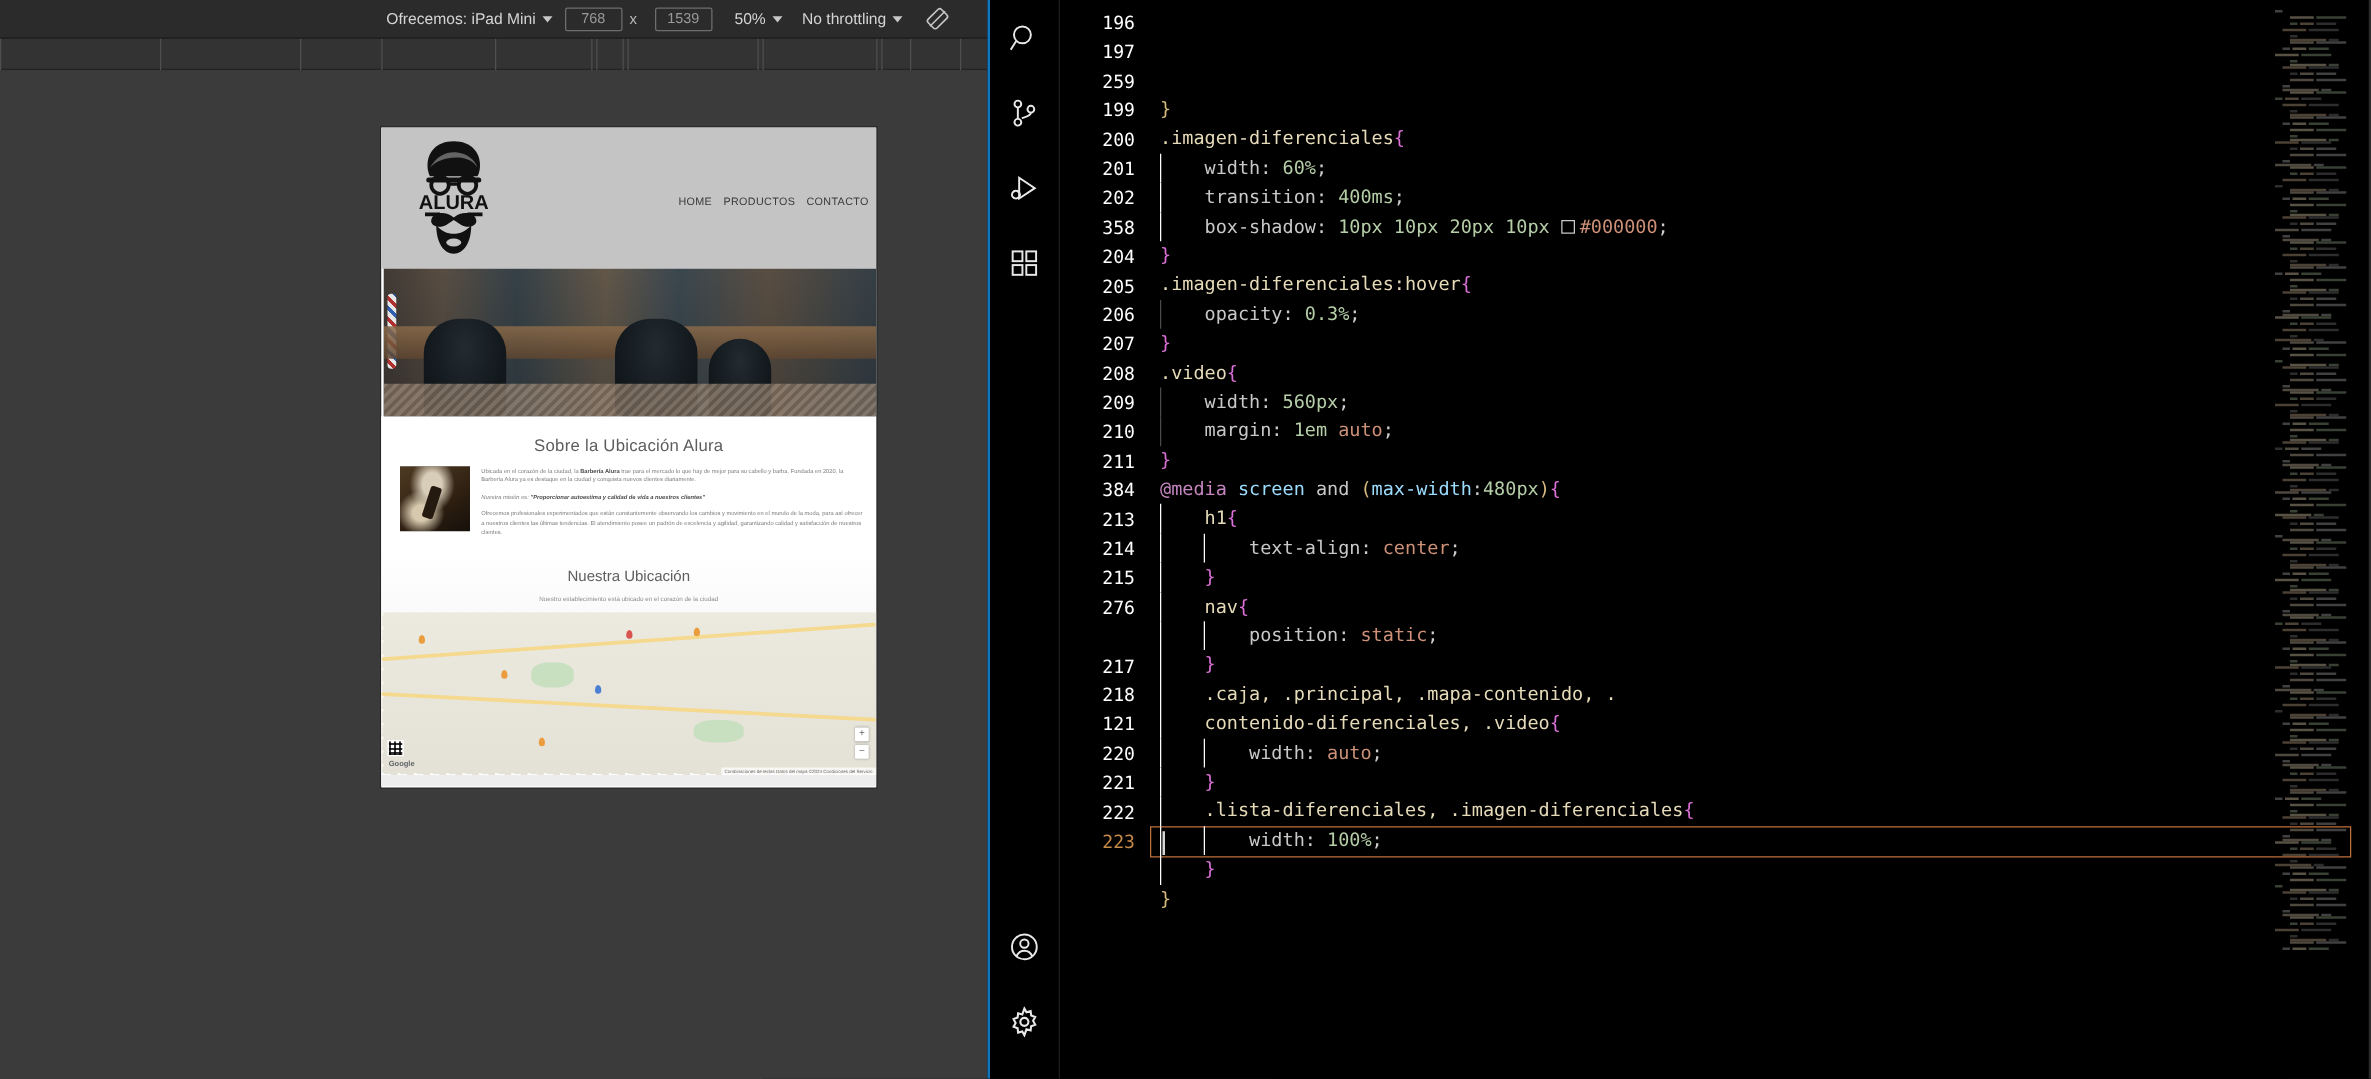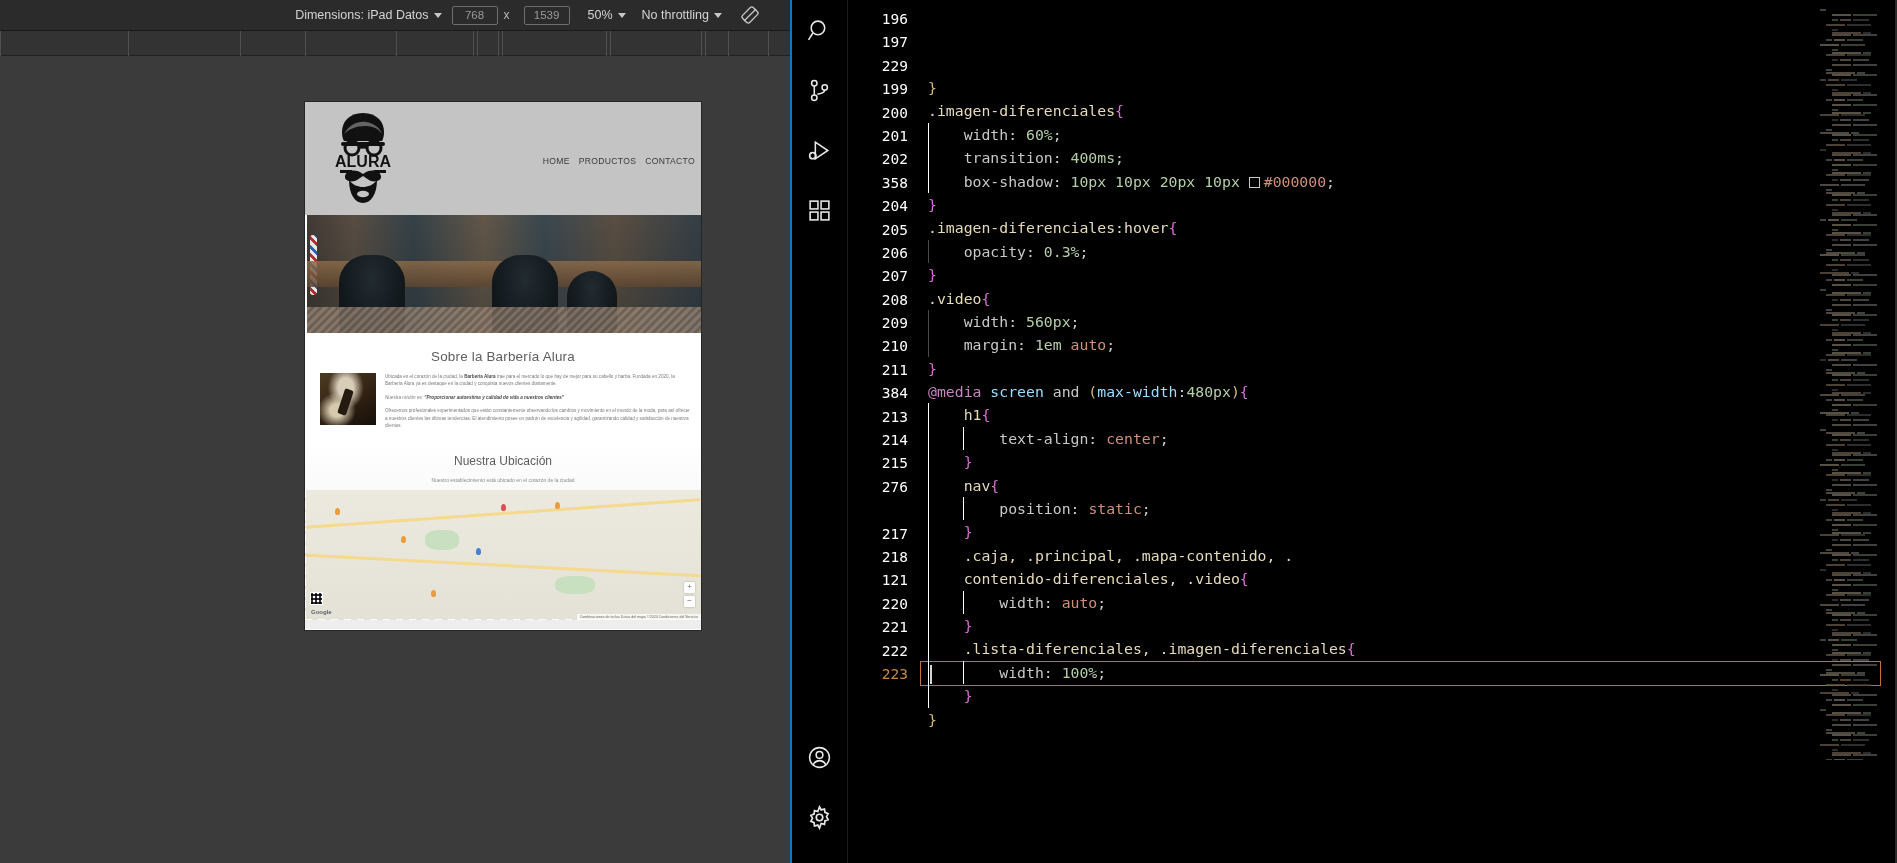--- a/index.html
+++ b/index.html
@@ -314,21 +314,21 @@
 </style>
 </head>
 <body>
 
 <div id="root">
 
   <div id="devtools-pane">
 
     <div id="device-toolbar">
       <div class="dt-ctl">
-        <span class="dt-label">Dimensions: iPad Datos</span>
+        <span class="dt-label">Ofrecemos: iPad Mini</span>
         <span class="caret"></span>
       </div>
       <div class="dim-input">768</div>
       <span class="dim-x">x</span>
       <div class="dim-input">1539</div>
       <div class="dt-ctl zoom-ctl">
         <span class="dt-label">50%</span>
         <span class="caret"></span>
       </div>
       <div class="dt-ctl throttle-ctl">
@@ -392,21 +392,21 @@
           <div class="pole"></div>
           <div class="counter"></div>
           <div class="chair c1"></div>
           <div class="chair c2"></div>
           <div class="chair c3"></div>
           <div class="floor"></div>
         </div>
 
         <div class="page-body">
           <section class="about-section">
-            <h1 class="section-title">Sobre la Barbería Alura</h1>
+            <h1 class="section-title">Sobre la Ubicación Alura</h1>
             <div class="about-flex">
               <div class="about-img"></div>
               <div class="about-text">
                 <p><span>Ubicada en el corazón de la ciudad, la </span><b>Barbería Alura</b><span> trae para el mercado lo que hay de mejor para su cabello y barba. Fundada en 2020, la Barbería Alura ya es destaque en la ciudad y conquista nuevos clientes diariamente.</span></p>
                 <p class="mission"><span>Nuestra misión es: </span><b>"Proporcionar autoestima y calidad de vida a nuestros clientes"</b></p>
                 <p>Ofrecemos profesionales experimentados que están constantemente observando los cambios y movimiento en el mundo de la moda, para así ofrecer a nuestros clientes las últimas tendencias. El atendimiento posee un padrón de excelencia y agilidad, garantizando calidad y satisfacción de nuestros clientes.</p>
               </div>
             </div>
           </section>
 
@@ -484,21 +484,21 @@
           <circle cx="12" cy="12" r="3.1"></circle>
           <path d="M12 1.8 l1.6 2.9 3.2-.9 .4 3.3 3.1 1.2-1.6 2.9 1.6 2.9-3.1 1.2-.4 3.3-3.2-.9L12 22.2l-1.6-2.9-3.2.9-.4-3.3-3.1-1.2 1.6-2.9-1.6-2.9 3.1-1.2 .4-3.3 3.2 .9Z"></path>
         </svg>
       </div>
     </div>
 
     <div id="editor">
       <div id="line-gutter">
           <div class="ln" style="height: 23.4px;">196</div>
           <div class="ln" style="height: 23.4px;">197</div>
-          <div class="ln" style="height: 23.4px;">229</div>
+          <div class="ln" style="height: 23.4px;">259</div>
           <div class="ln" style="height: 23.4px;">199</div>
           <div class="ln" style="height: 23.4px;">200</div>
           <div class="ln" style="height: 23.4px;">201</div>
           <div class="ln" style="height: 23.4px;">202</div>
           <div class="ln" style="height: 23.4px;">358</div>
           <div class="ln" style="height: 23.4px;">204</div>
           <div class="ln" style="height: 23.4px;">205</div>
           <div class="ln" style="height: 23.4px;">206</div>
           <div class="ln" style="height: 23.4px;">207</div>
           <div class="ln" style="height: 23.4px;">208</div>

